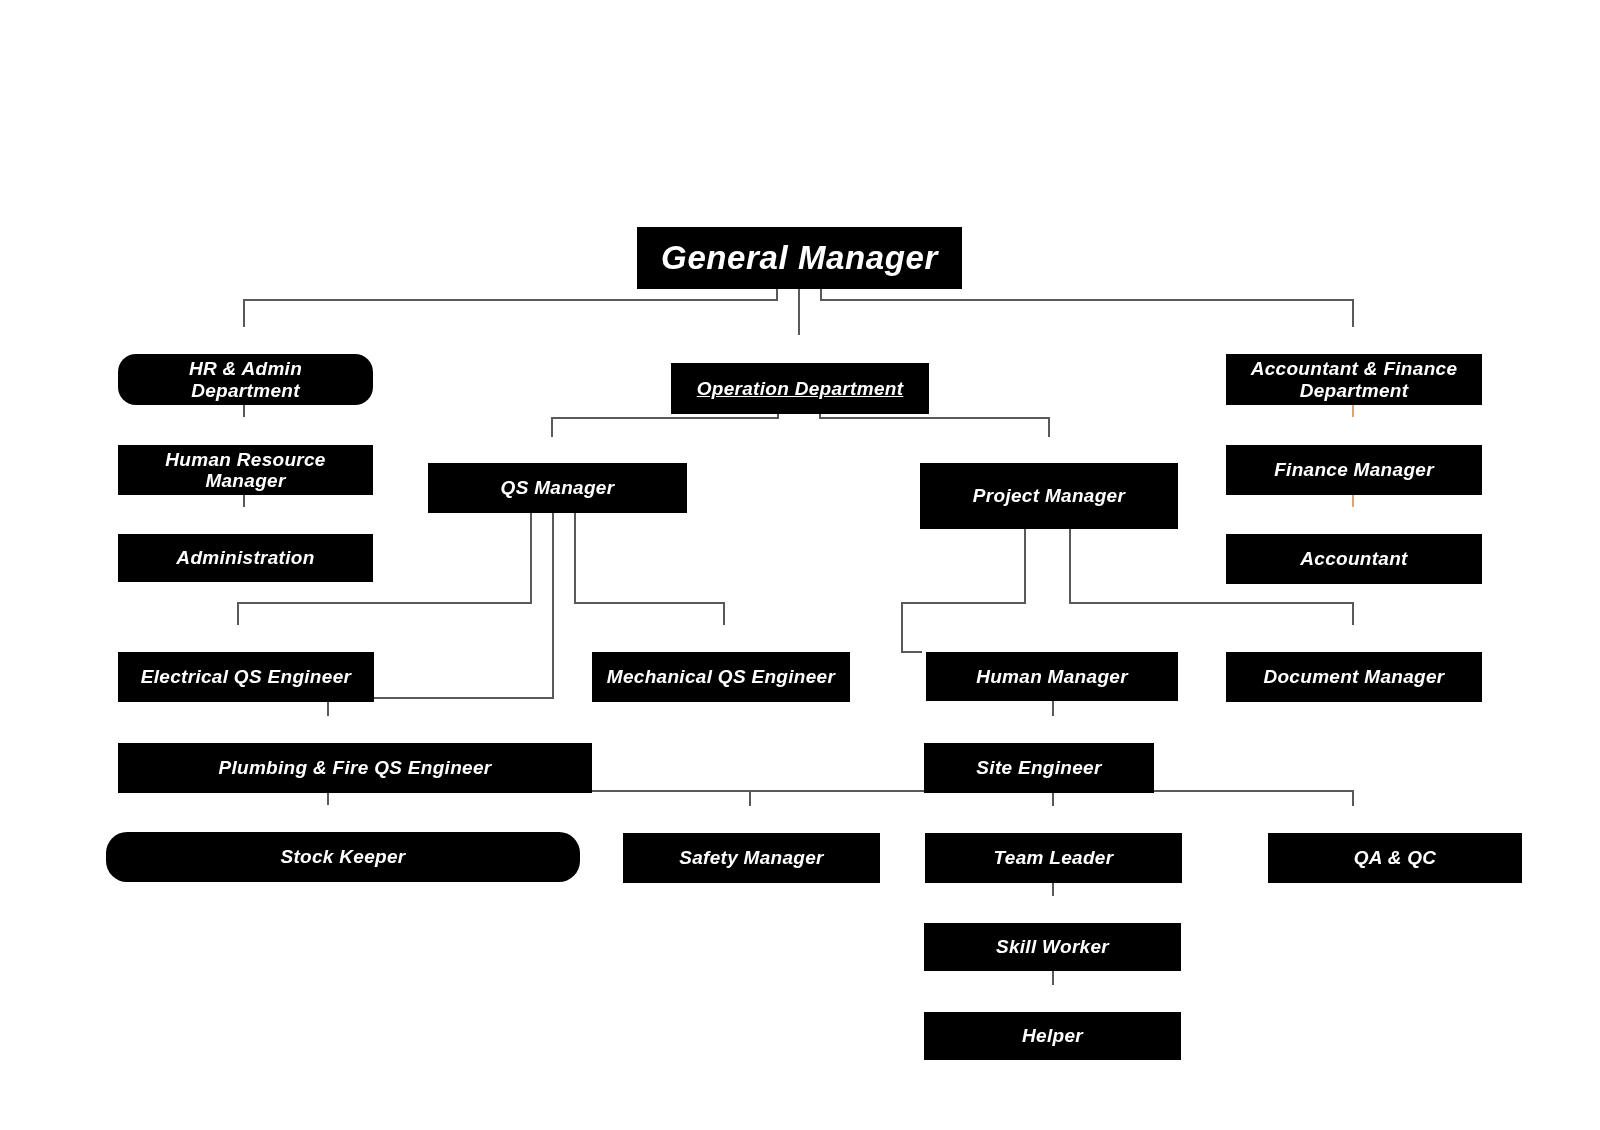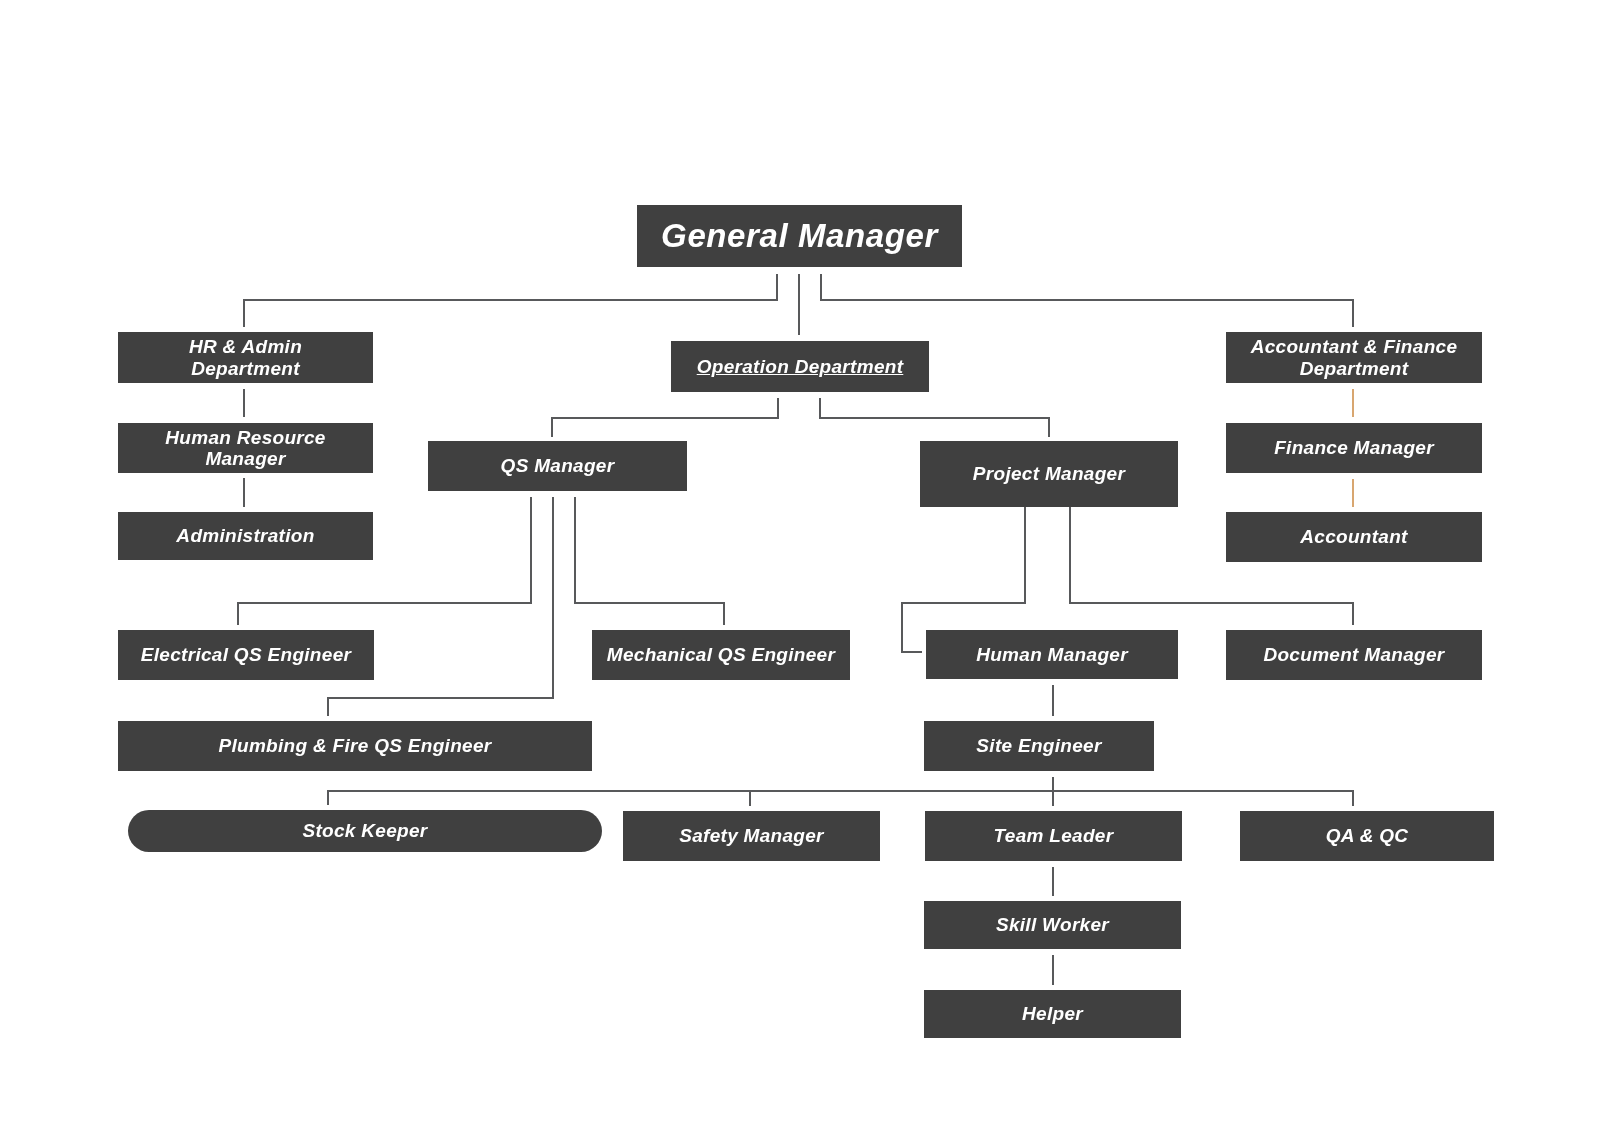--- a/index.html
+++ b/index.html
@@ -6,33 +6,34 @@
   #stage {
     position: relative;
     width: 1600px;
     height: 1130px;
     background: #ffffff;
     overflow: hidden;
     font-family: "Liberation Sans", sans-serif;
   }
   .node {
     position: absolute;
-    background: #404040;
+    background: #000000;
     color: #ffffff;
     display: flex;
     align-items: center;
     justify-content: center;
     text-align: center;
     font-weight: bold;
     font-style: italic;
     font-size: 19px;
     line-height: 1.13;
     letter-spacing: 0.3px;
     white-space: pre-line;
     box-sizing: border-box;
+    margin-top: 22px;
   }
   .node.root {
     font-size: 33px;
     letter-spacing: 0.6px;
   }
   .line {
     position: absolute;
   }
 </style>
 </head>
@@ -74,37 +75,37 @@
     <div class="line" style="left: 1352px; top: 602px; width: 2px; height: 23px; background: rgb(88, 89, 91);"></div>
     <div class="line" style="left: 1052px; top: 685px; width: 2px; height: 31px; background: rgb(88, 89, 91);"></div>
     <div class="line" style="left: 1052px; top: 777px; width: 2px; height: 29px; background: rgb(88, 89, 91);"></div>
     <div class="line" style="left: 327px; top: 790px; width: 1027px; height: 2px; background: rgb(88, 89, 91);"></div>
     <div class="line" style="left: 327px; top: 790px; width: 2px; height: 15px; background: rgb(88, 89, 91);"></div>
     <div class="line" style="left: 749px; top: 790px; width: 2px; height: 16px; background: rgb(88, 89, 91);"></div>
     <div class="line" style="left: 1352px; top: 790px; width: 2px; height: 16px; background: rgb(88, 89, 91);"></div>
     <div class="line" style="left: 1052px; top: 867px; width: 2px; height: 29px; background: rgb(88, 89, 91);"></div>
     <div class="line" style="left: 1052px; top: 955px; width: 2px; height: 30px; background: rgb(88, 89, 91);"></div>
     <div class="node root" style="left: 637px; top: 205px; width: 325px; height: 62px;">General Manager</div>
-    <div class="node" style="left: 118px; top: 332px; width: 255px; height: 51px;">HR &amp; Admin
+    <div class="node" style="left: 118px; top: 332px; width: 255px; height: 51px; border-radius: 18px;">HR &amp; Admin
 Department</div>
     <div class="node" style="left: 671px; top: 341px; width: 258px; height: 51px; text-decoration: underline;">Operation Department</div>
     <div class="node" style="left: 1226px; top: 332px; width: 256px; height: 51px;">Accountant &amp; Finance
 Department</div>
     <div class="node" style="left: 428px; top: 441px; width: 259px; height: 50px;">QS Manager</div>
     <div class="node" style="left: 118px; top: 423px; width: 255px; height: 50px;">Human Resource
 Manager</div>
     <div class="node" style="left: 920px; top: 441px; width: 258px; height: 66px;">Project Manager</div>
     <div class="node" style="left: 1226px; top: 423px; width: 256px; height: 50px;">Finance Manager</div>
     <div class="node" style="left: 118px; top: 512px; width: 255px; height: 48px;">Administration</div>
     <div class="node" style="left: 1226px; top: 512px; width: 256px; height: 50px;">Accountant</div>
     <div class="node" style="left: 118px; top: 630px; width: 256px; height: 50px;">Electrical QS Engineer</div>
     <div class="node" style="left: 592px; top: 630px; width: 258px; height: 50px;">Mechanical QS Engineer</div>
     <div class="node" style="left: 926px; top: 630px; width: 252px; height: 49px;">Human Manager</div>
     <div class="node" style="left: 118px; top: 721px; width: 474px; height: 50px;">Plumbing &amp; Fire QS Engineer</div>
     <div class="node" style="left: 1226px; top: 630px; width: 256px; height: 50px;">Document Manager</div>
     <div class="node" style="left: 924px; top: 721px; width: 230px; height: 50px;">Site Engineer</div>
-    <div class="node" style="left: 128px; top: 810px; width: 474px; height: 42px; border-radius: 21px;">Stock Keeper</div>
+    <div class="node" style="left: 106px; top: 810px; width: 474px; height: 50px; border-radius: 21px;">Stock Keeper</div>
     <div class="node" style="left: 623px; top: 811px; width: 257px; height: 50px;">Safety Manager</div>
     <div class="node" style="left: 925px; top: 811px; width: 257px; height: 50px;">Team Leader</div>
-    <div class="node" style="left: 1240px; top: 811px; width: 254px; height: 50px; text-align: center;">QA &amp; QC</div>
+    <div class="node" style="left: 1268px; top: 811px; width: 254px; height: 50px; text-align: center;">QA &amp; QC</div>
     <div class="node" style="left: 924px; top: 901px; width: 257px; height: 48px;">Skill Worker</div>
     <div class="node" style="left: 924px; top: 990px; width: 257px; height: 48px;">Helper</div>
   </div>
 
 </body></html>

